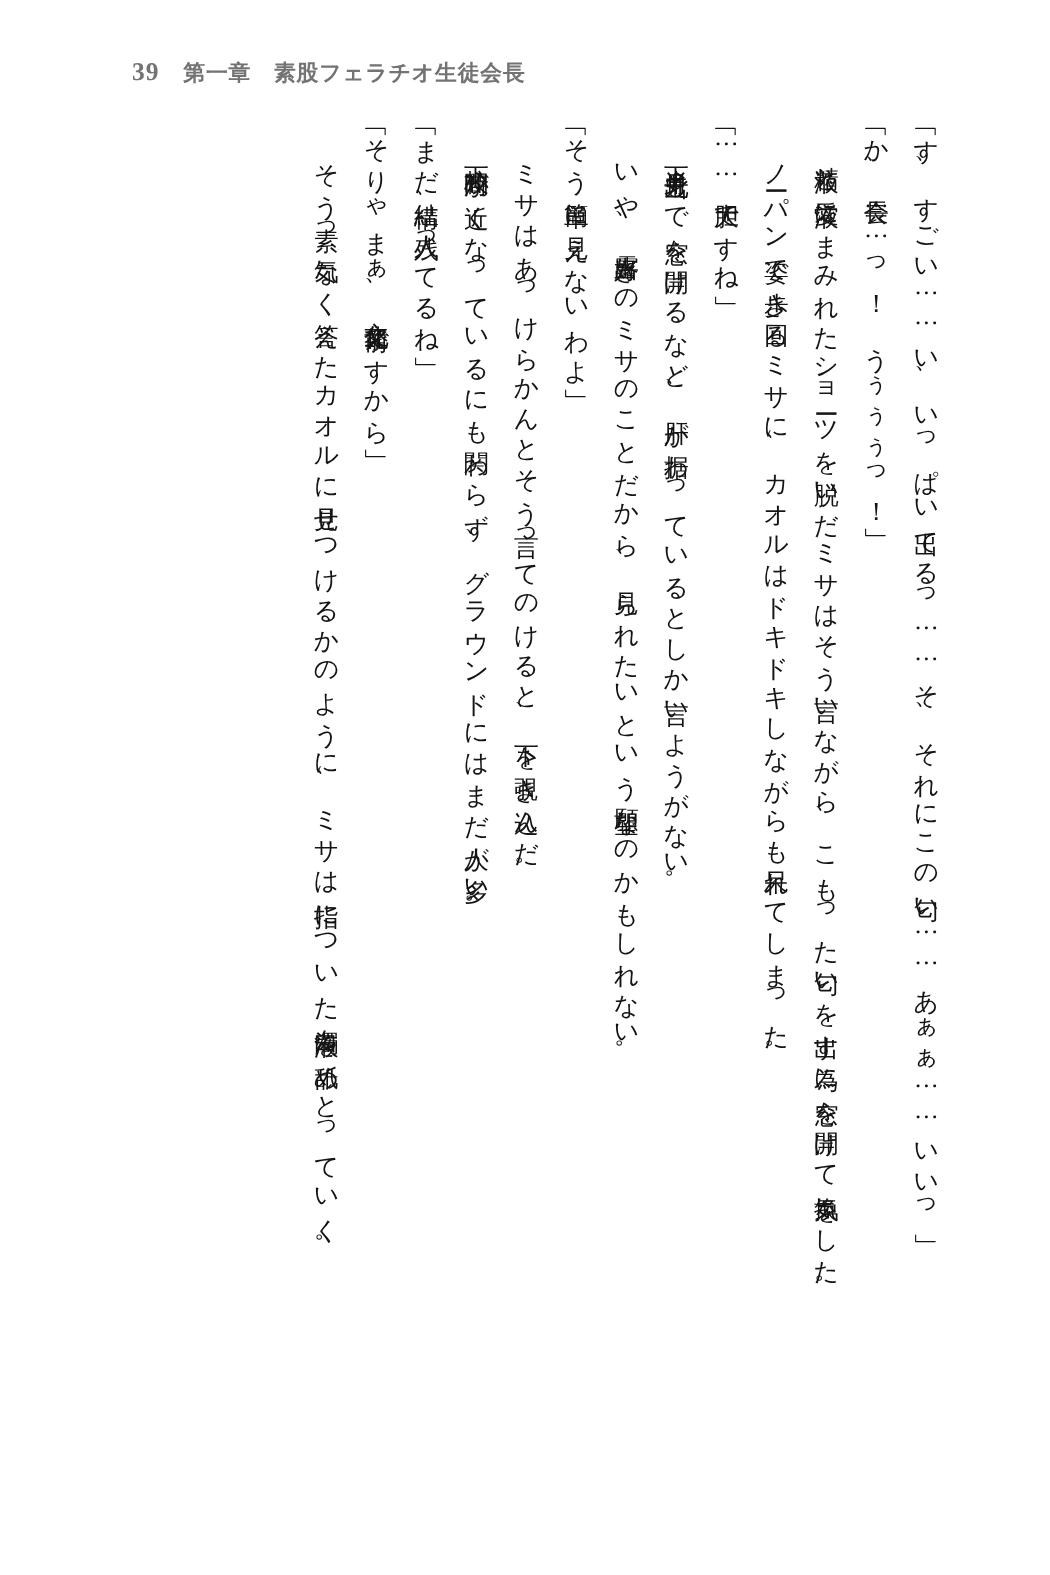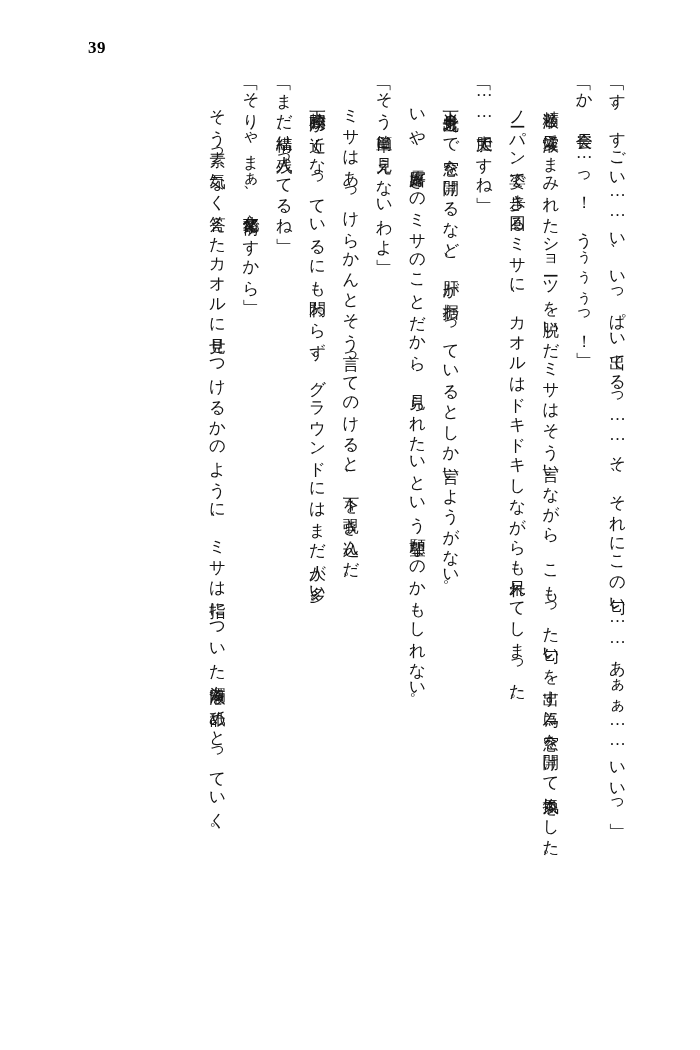--- a/index.html
+++ b/index.html
@@ -25,21 +25,21 @@
     position: absolute;
     top: 38px;
     left: 88px;
     right: 80px;
     height: 24px;
     display: flex;
     align-items: baseline;
     gap: 16px;
     font-size: 15px;
     letter-spacing: 0.04em;
-    color: #000000;
+    color: #737373;
   }
   .header .page-number {
     font-size: 17px;
     font-weight: bold;
     font-family: "Liberation Serif", "DejaVu Serif", serif;
   }
   .header .chapter-title {
     font-size: 14.5px;
     font-weight: bold;
   }
@@ -71,20 +71,21 @@
     text-indent: 0;
   }
 </style>
 </head>
 <body>
 
 <div class="page">
 
   <div class="header">
     <span class="page-number">39</span>
+    <span class="chapter-title">第一章　素股フェラチオ生徒会長</span>
   </div>
 
   <div class="body-area">
     <div class="vtext" id="vtext">
         <p>「す、すごい……い、いっぱい出てるっ……そ、それにこの匂い……あぁぁ……いいっ」</p>
         <p>「か、会長……っ！　うぅぅぅっ！」</p>
         <p>　精液と愛液にまみれたショーツを脱いだミサはそう言いながら、こもった匂いを出す為に窓を開けて換気をした。</p>
         <p>　ノーパン姿で歩き回るミサに、カオルはドキドキしながらも呆れてしまった。</p>
         <p>「……大胆ですね」</p>
         <p>　下半身丸出しで窓を開けるなど、肝が据わっているとしか言いようがない。</p>

